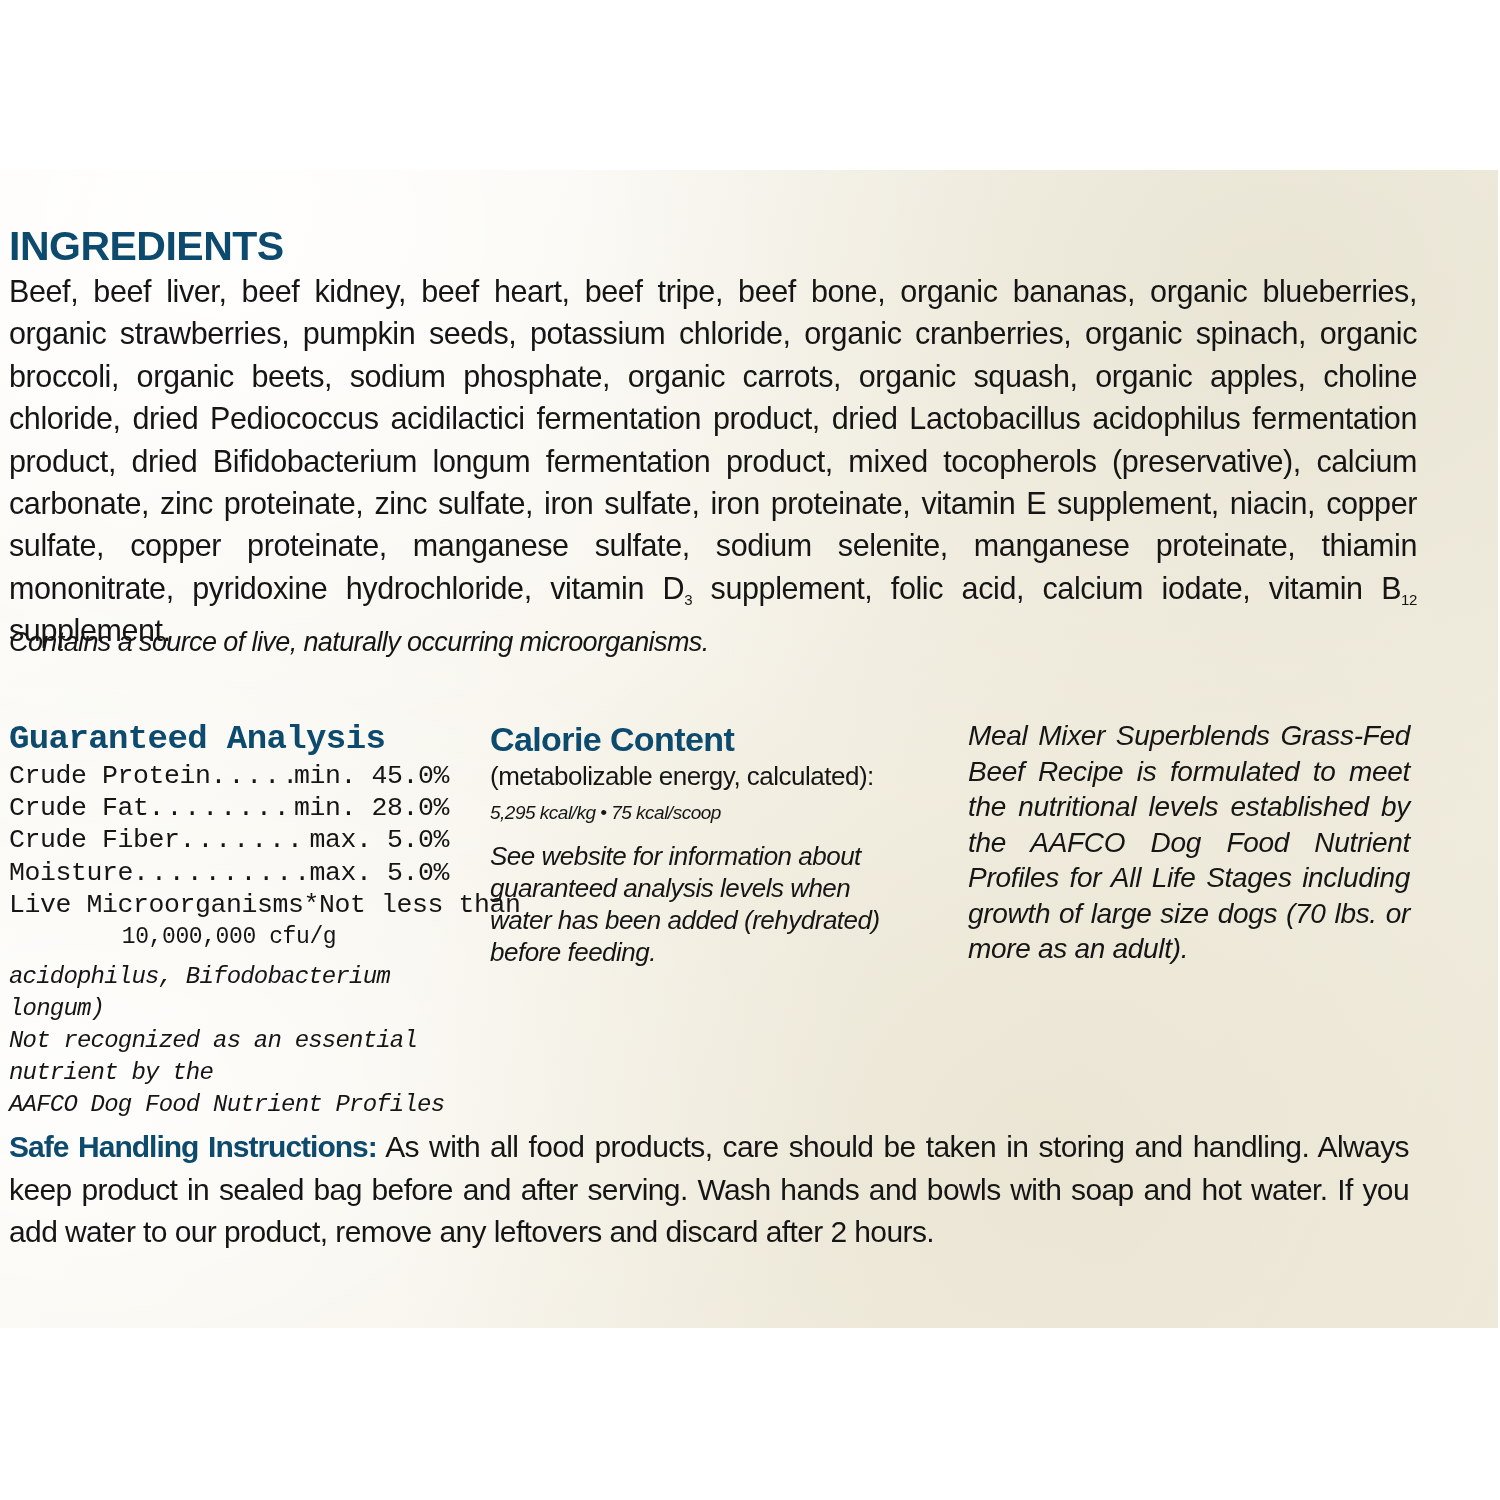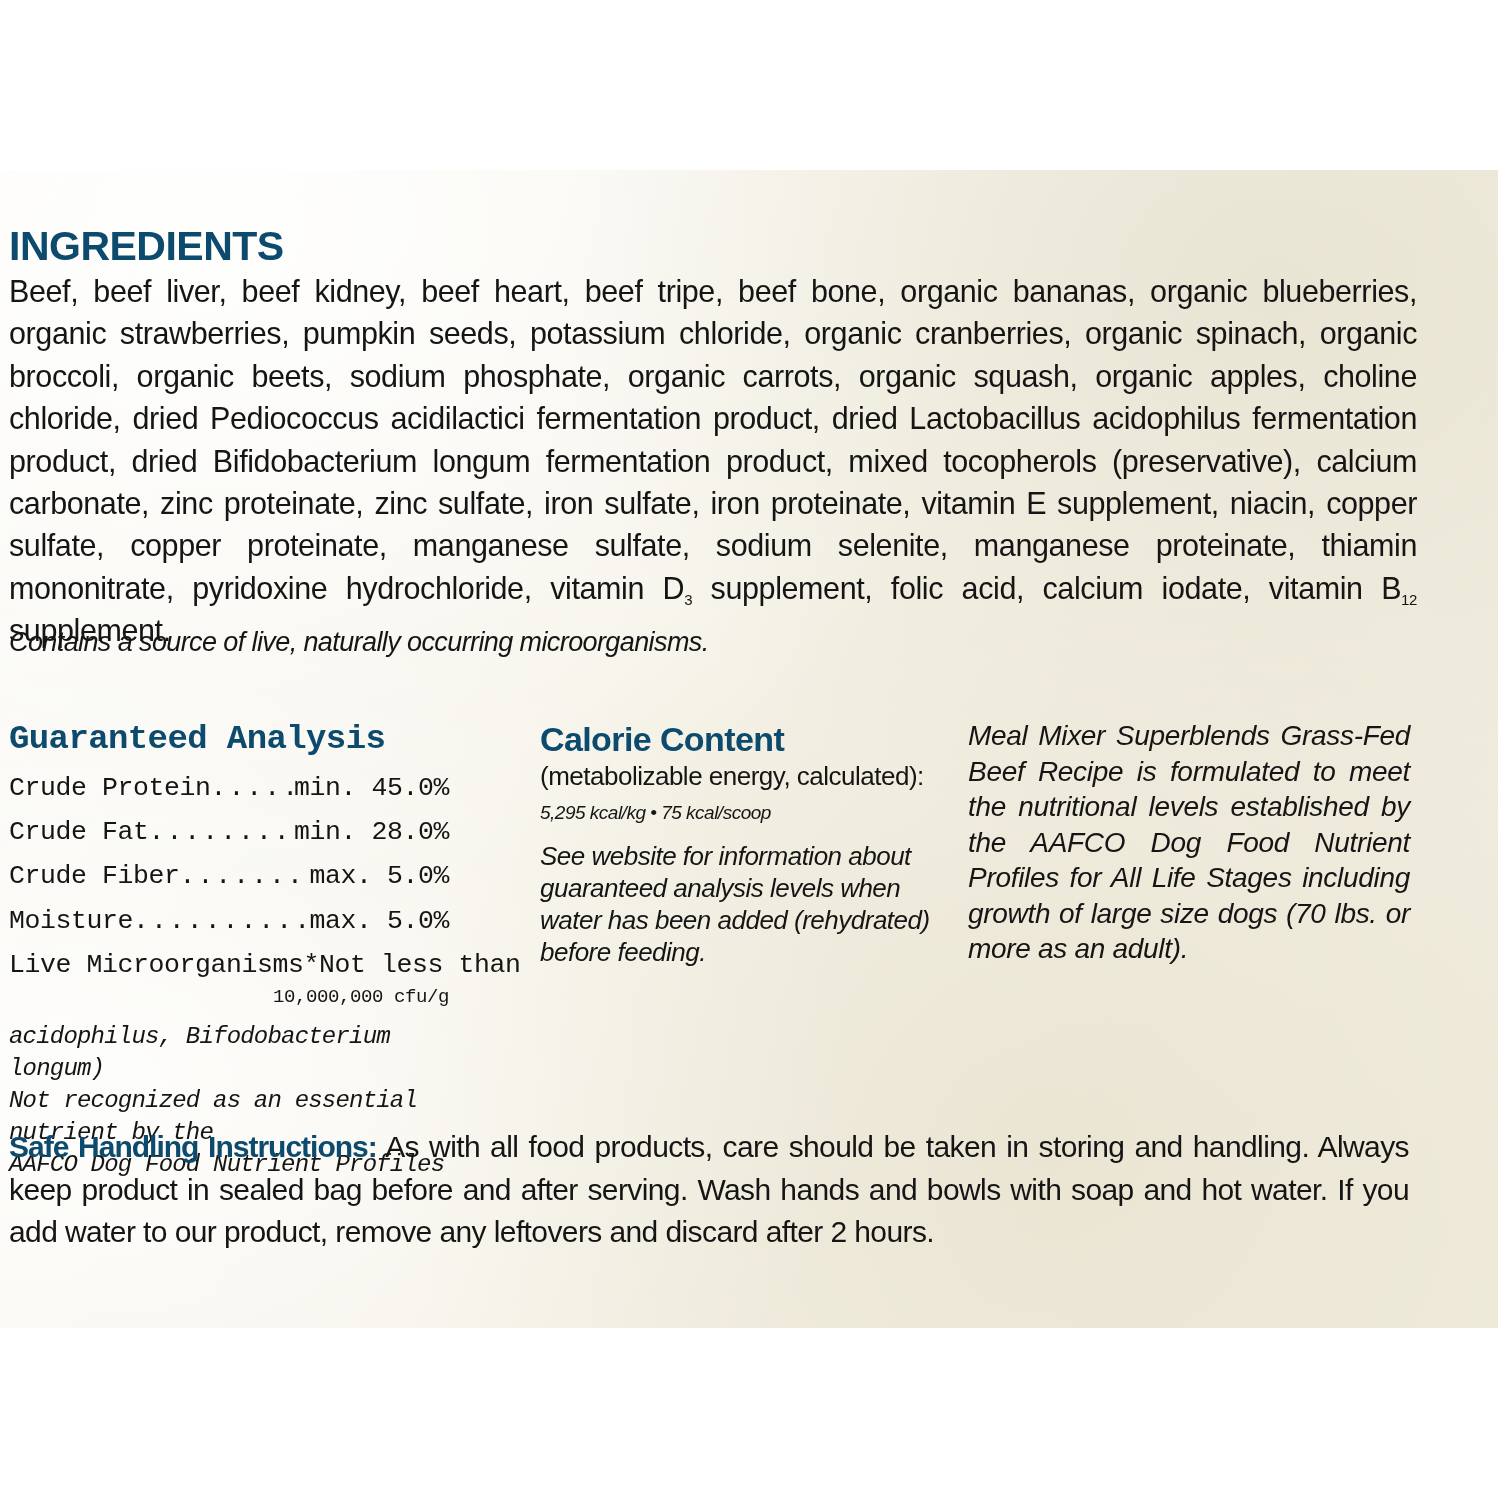--- a/index.html
+++ b/index.html
@@ -30,25 +30,25 @@
     }
     .section-title {
       margin: 0; font-size: 34px; font-weight: bold; letter-spacing: -0.6px; line-height: 38px;
     }
     .ga { position: absolute; left: 9px; top: 720px; width: 440px; font-family: Liberation Mono, monospace; }
     .ga-rows { margin-top: 2px; }
     .ga-row { display: flex; align-items: baseline; font-size: 26.5px; line-height: 32.2px; letter-spacing: -0.4px; white-space: nowrap; text-align: center; }
     .ga-row .name { flex: 0 0 auto; }
     .ga-row .dots { flex: 1 1 auto; overflow: hidden; letter-spacing: 2px; }
     .ga-row .dots::before { content: "........................................................................................"; }
-    .ga-row .val { flex: 0 0 auto; margin-top: 12px; }
-    .ga-row-cont { text-align: right; font-size: 19px; line-height: 32px; letter-spacing: -0.4px; }
+    .ga-row .val { flex: 0 0 auto; }
+    .ga-row-cont { text-align: center; font-size: 23px; line-height: 32px; letter-spacing: -0.4px; }
     .ga-foot { margin-top: 8px; font-size: 24px; font-style: italic; line-height: 32px; letter-spacing: -0.8px; }
     .ga-foot .justify { text-align: justify; text-align-last: justify; display: block; }
-    .cc { position: absolute; left: 540px; top: 720px; width: 410px; }
+    .cc { position: absolute; left: 490px; top: 720px; width: 410px; }
     .cc-sub { font-size: 26px; line-height: 36px; letter-spacing: -0.5px; margin-top: 0; }
     .cc-val { font-size: 19px; line-height: 38px; letter-spacing: -0.5px; font-style: italic; }
     .cc-note { margin-top: 8px; font-size: 26px; font-style: italic; line-height: 32px; letter-spacing: -0.5px; }
     .aafco { position: absolute; left: 968px; top: 718px; width: 442px; margin: 0;
       font-size: 28px; font-style: italic; line-height: 35.5px; text-align: justify; letter-spacing: -0.3px; }
     .safe { position: absolute; left: 9px; top: 1126px; width: 1400px; margin: 0;
       font-size: 30px; line-height: 42.5px; letter-spacing: -0.6px; text-align: justify; }
     .safe .label { font-weight: bold; letter-spacing: -1px; }
   </style>
 </head>

